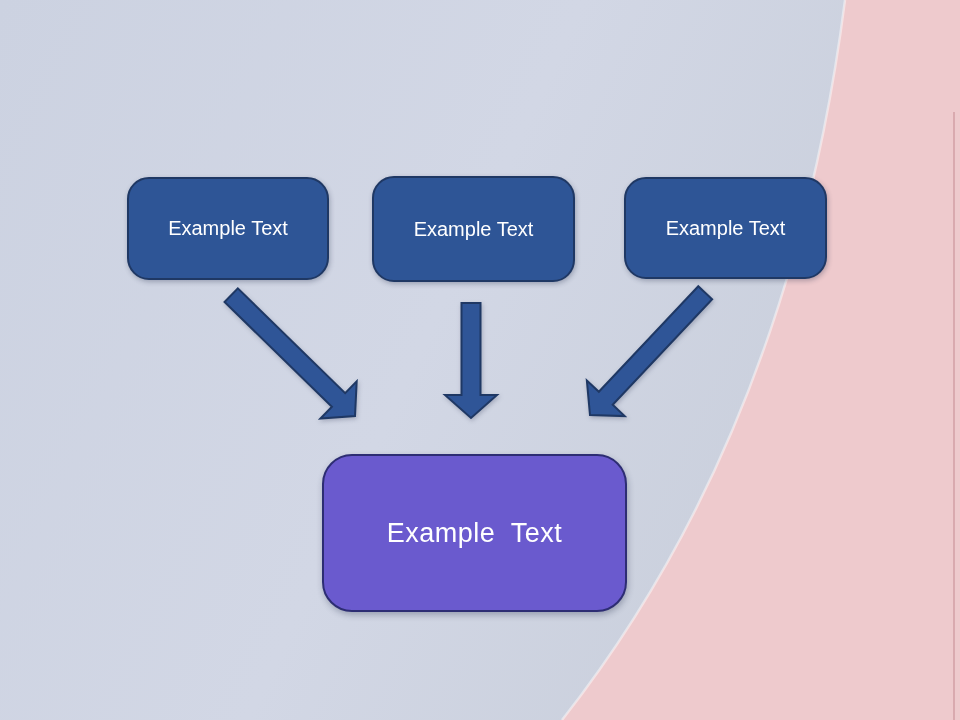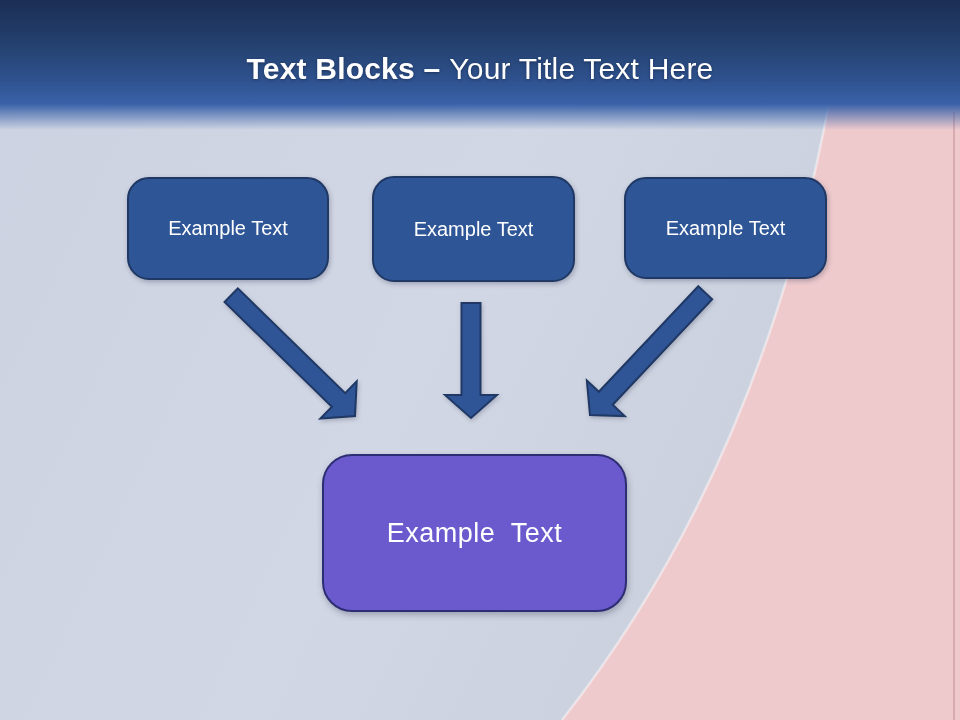--- a/index.html
+++ b/index.html
@@ -73,23 +73,20 @@
 <body>
 
 <div class="slide">
 
   <svg class="bg-svg" viewBox="0 0 960 720" aria-hidden="true">
     <path class="pink-shape" d="M 845 0 Q 790 430 562 720 L 960 720 L 960 0 Z"></path>
     <path class="pink-edge" d="M 845 0 Q 790 430 562 720"></path>
     <path class="pink-fold" d="M 954 112 L 954 720"></path>
   </svg>
 
-  <div class="title-bar">
-    <h1 class="slide-title"><span class="t-bold">Text Blocks –</span><span class="t-reg">Your Title Text Here</span></h1>
-  </div>
 
   <div class="block block-1">
     <span>Example Text</span>
   </div>
   <div class="block block-2">
     <span>Example Text</span>
   </div>
   <div class="block block-3">
     <span>Example Text</span>
   </div>

